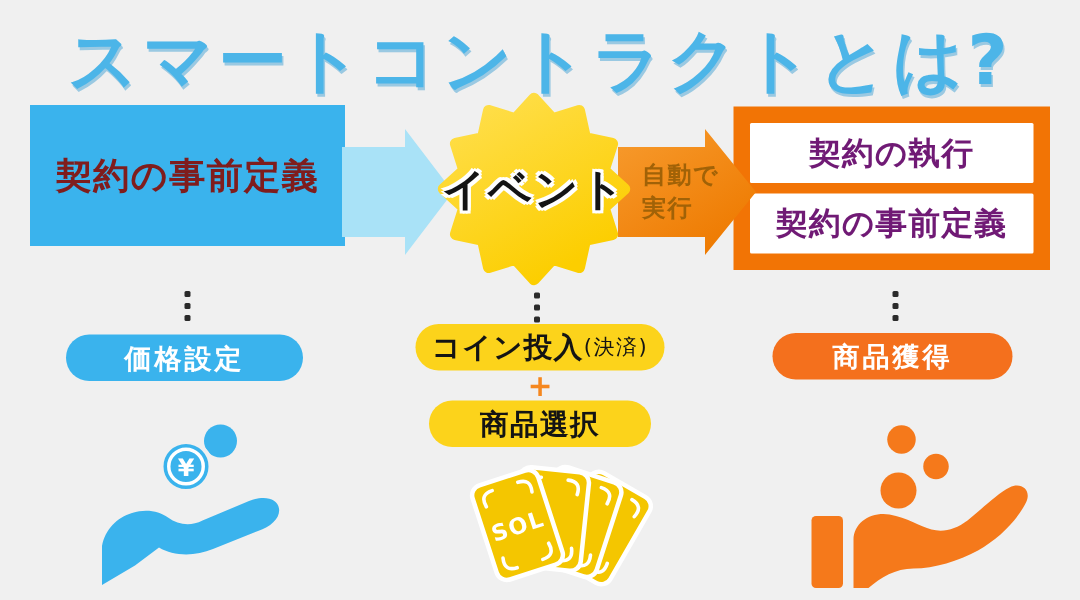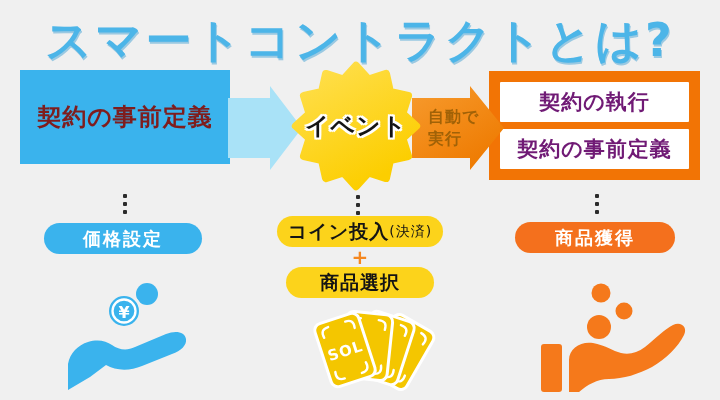--- a/index.html
+++ b/index.html
@@ -20,21 +20,21 @@
     background:#3ab3ed;display:flex;align-items:center;justify-content:center;
     color:#7f1d1d;font-size:24px;font-weight:700;letter-spacing:1px;
   }
   
   .arrow{position:absolute;overflow:visible;}
   
   .burst{position:absolute;left:294px;top:64px;overflow:visible;z-index:2;}
   .burst-label{
     position:absolute;left:294px;top:64px;width:124px;height:124px;z-index:3;
     display:flex;flex-direction:column;align-items:center;justify-content:center;
-    font-size:24px;font-weight:800;color:#141414;line-height:1.25;letter-spacing:1px;
+    font-size:29px;font-weight:800;color:#141414;line-height:1.25;letter-spacing:1px;
     text-shadow:-2px -2px 0 #fff,2px -2px 0 #fff,-2px 2px 0 #fff,2px 2px 0 #fff,
                 -2px 0 0 #fff,2px 0 0 #fff,0 -2px 0 #fff,0 2px 0 #fff;
   }
   .auto-label{
     position:absolute;left:428px;top:84px;width:86px;height:88px;z-index:3;
     display:flex;flex-direction:column;align-items:flex-start;justify-content:center;
     color:#a16207;font-size:16px;font-weight:700;line-height:1.35;letter-spacing:1px;
   }
   
   .box-orange{

